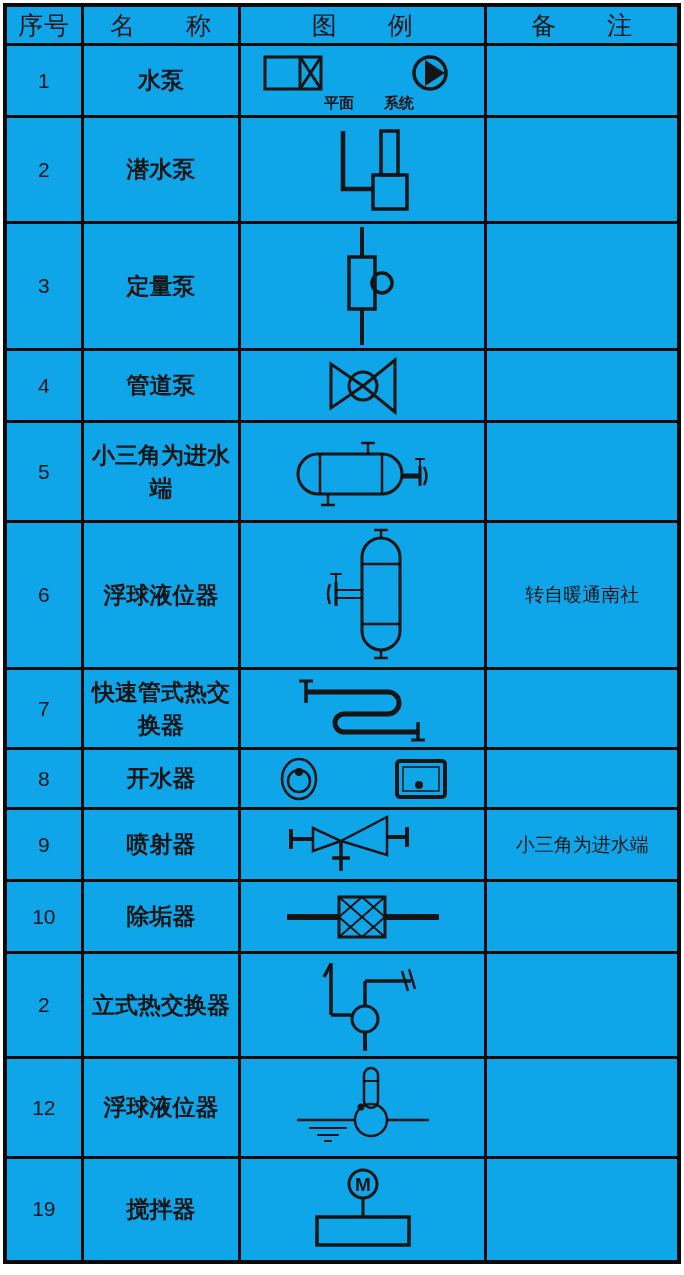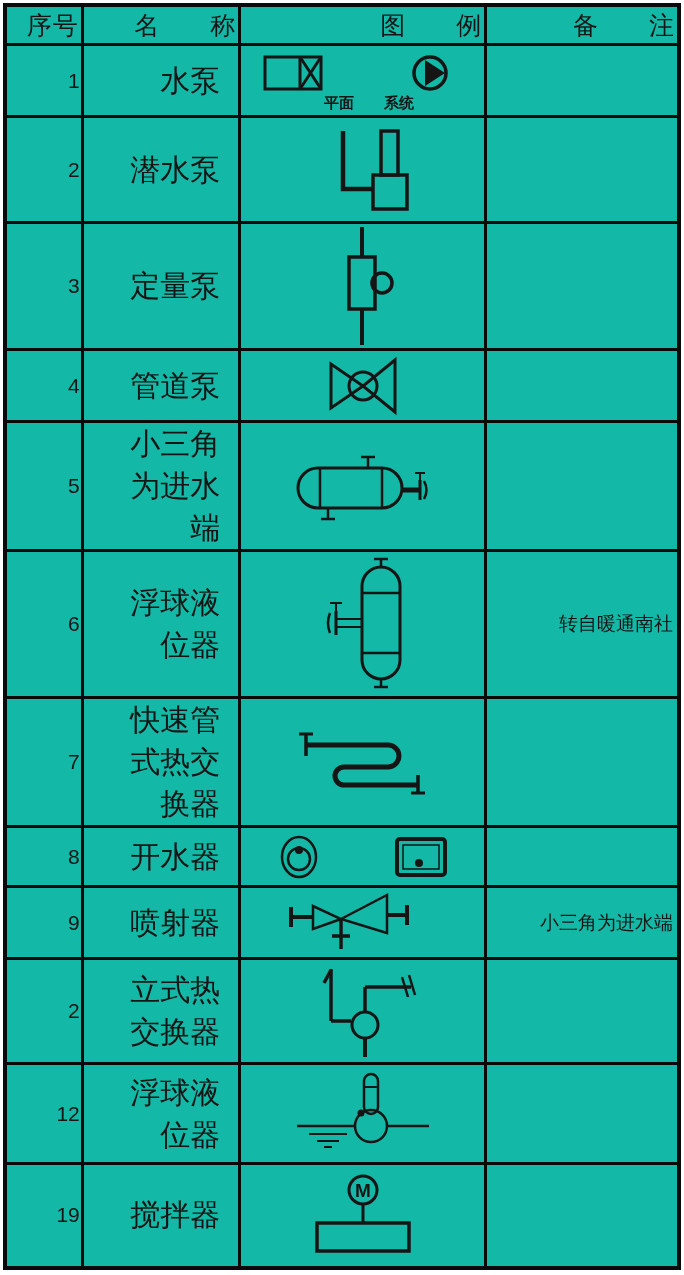--- a/index.html
+++ b/index.html
@@ -1,22 +1,22 @@
 <!DOCTYPE html>
 <html><head>
 <meta charset="utf-8">
 <style>
   html,body{margin:0;padding:0;background:#ffffff;}
   body{width:684px;height:1275px;font-family:"Liberation Sans",sans-serif;color:#151515;}
   .page{position:relative;padding:3px 0 0 3px;}
   table.legend{border-collapse:collapse;table-layout:fixed;width:678px;border:4px solid #0a0a0a;}
-  th,td{border:3px solid #0a0a0a;text-align:right;vertical-align:middle;overflow:hidden;background:#14b8a6;}
+  th,td{border:3px solid #0a0a0a;text-align:center;vertical-align:middle;overflow:hidden;background:#0ea5e9;}
   th{font-size:25px;font-weight:normal;word-spacing:42px;height:34px;padding:1px 2px;letter-spacing:1px;}
   td.c-num{font-size:21px;}
-  td.c-name{font-size:30px;line-height:1.4;padding:0 18px;}
+  td.c-name{font-size:23px;line-height:1.4;padding:0 4px;font-weight:bold;}
   td.c-rem{font-size:19px;padding:0 4px;}
   .symwrap{display:flex;justify-content:center;align-items:center;width:100%;}
   svg{display:block;}
   svg text{font-family:"Liberation Sans",sans-serif;}
 </style>
 </head>
 <body>
 
 <div class="page">
   <table class="legend">
@@ -207,20 +207,39 @@
       <line x1="106" y1="24" x2="126" y2="24" stroke-width="4"></line>
       <line x1="126" y1="14" x2="126" y2="34" stroke-width="4"></line>
       <line x1="60" y1="28" x2="60" y2="58" stroke-width="3.5"></line>
       <line x1="51" y1="45" x2="69" y2="45" stroke-width="3.5"></line>
     </g>
   </svg>
             </span>
           </td>
     <td class="c-rem"><span>小三角为进水端</span></td>
   </tr>
+        <tr style="height: 72px;">
+    <td class="c-num"><span>10</span></td>
+    <td class="c-name"><span>除垢器</span></td>
+    <td class="c-sym">
+            <span class="symwrap">
+              <svg width="156" height="50" viewBox="0 0 156 50">
+    <g fill="none" stroke="#151515">
+      <line x1="2" y1="25" x2="54" y2="25" stroke-width="6"></line>
+      <rect x="54" y="5" width="46" height="40" stroke-width="3"></rect>
+      <line x1="54" y1="5" x2="100" y2="45" stroke-width="2"></line>
+      <line x1="100" y1="5" x2="54" y2="45" stroke-width="2"></line>
+      <polygon points="54,25 77,5 100,25 77,45" stroke-width="2"></polygon>
+      <line x1="100" y1="25" x2="154" y2="25" stroke-width="6"></line>
+    </g>
+  </svg>
+            </span>
+          </td>
+    <td class="c-rem"><span></span></td>
+  </tr>
         <tr style="height: 100px;">
     <td class="c-num"><span>2</span></td>
     <td class="c-name"><span>立式热交换器</span></td>
     <td class="c-sym">
             <span class="symwrap">
               <svg width="120" height="100" viewBox="0 0 120 100">
     <g fill="none" stroke="#151515">
       <line x1="28" y1="9" x2="21" y2="22" stroke-width="3.5"></line>
       <line x1="28" y1="8" x2="28" y2="60" stroke-width="3.5"></line>
       <line x1="28" y1="60" x2="48" y2="60" stroke-width="3.5"></line>

